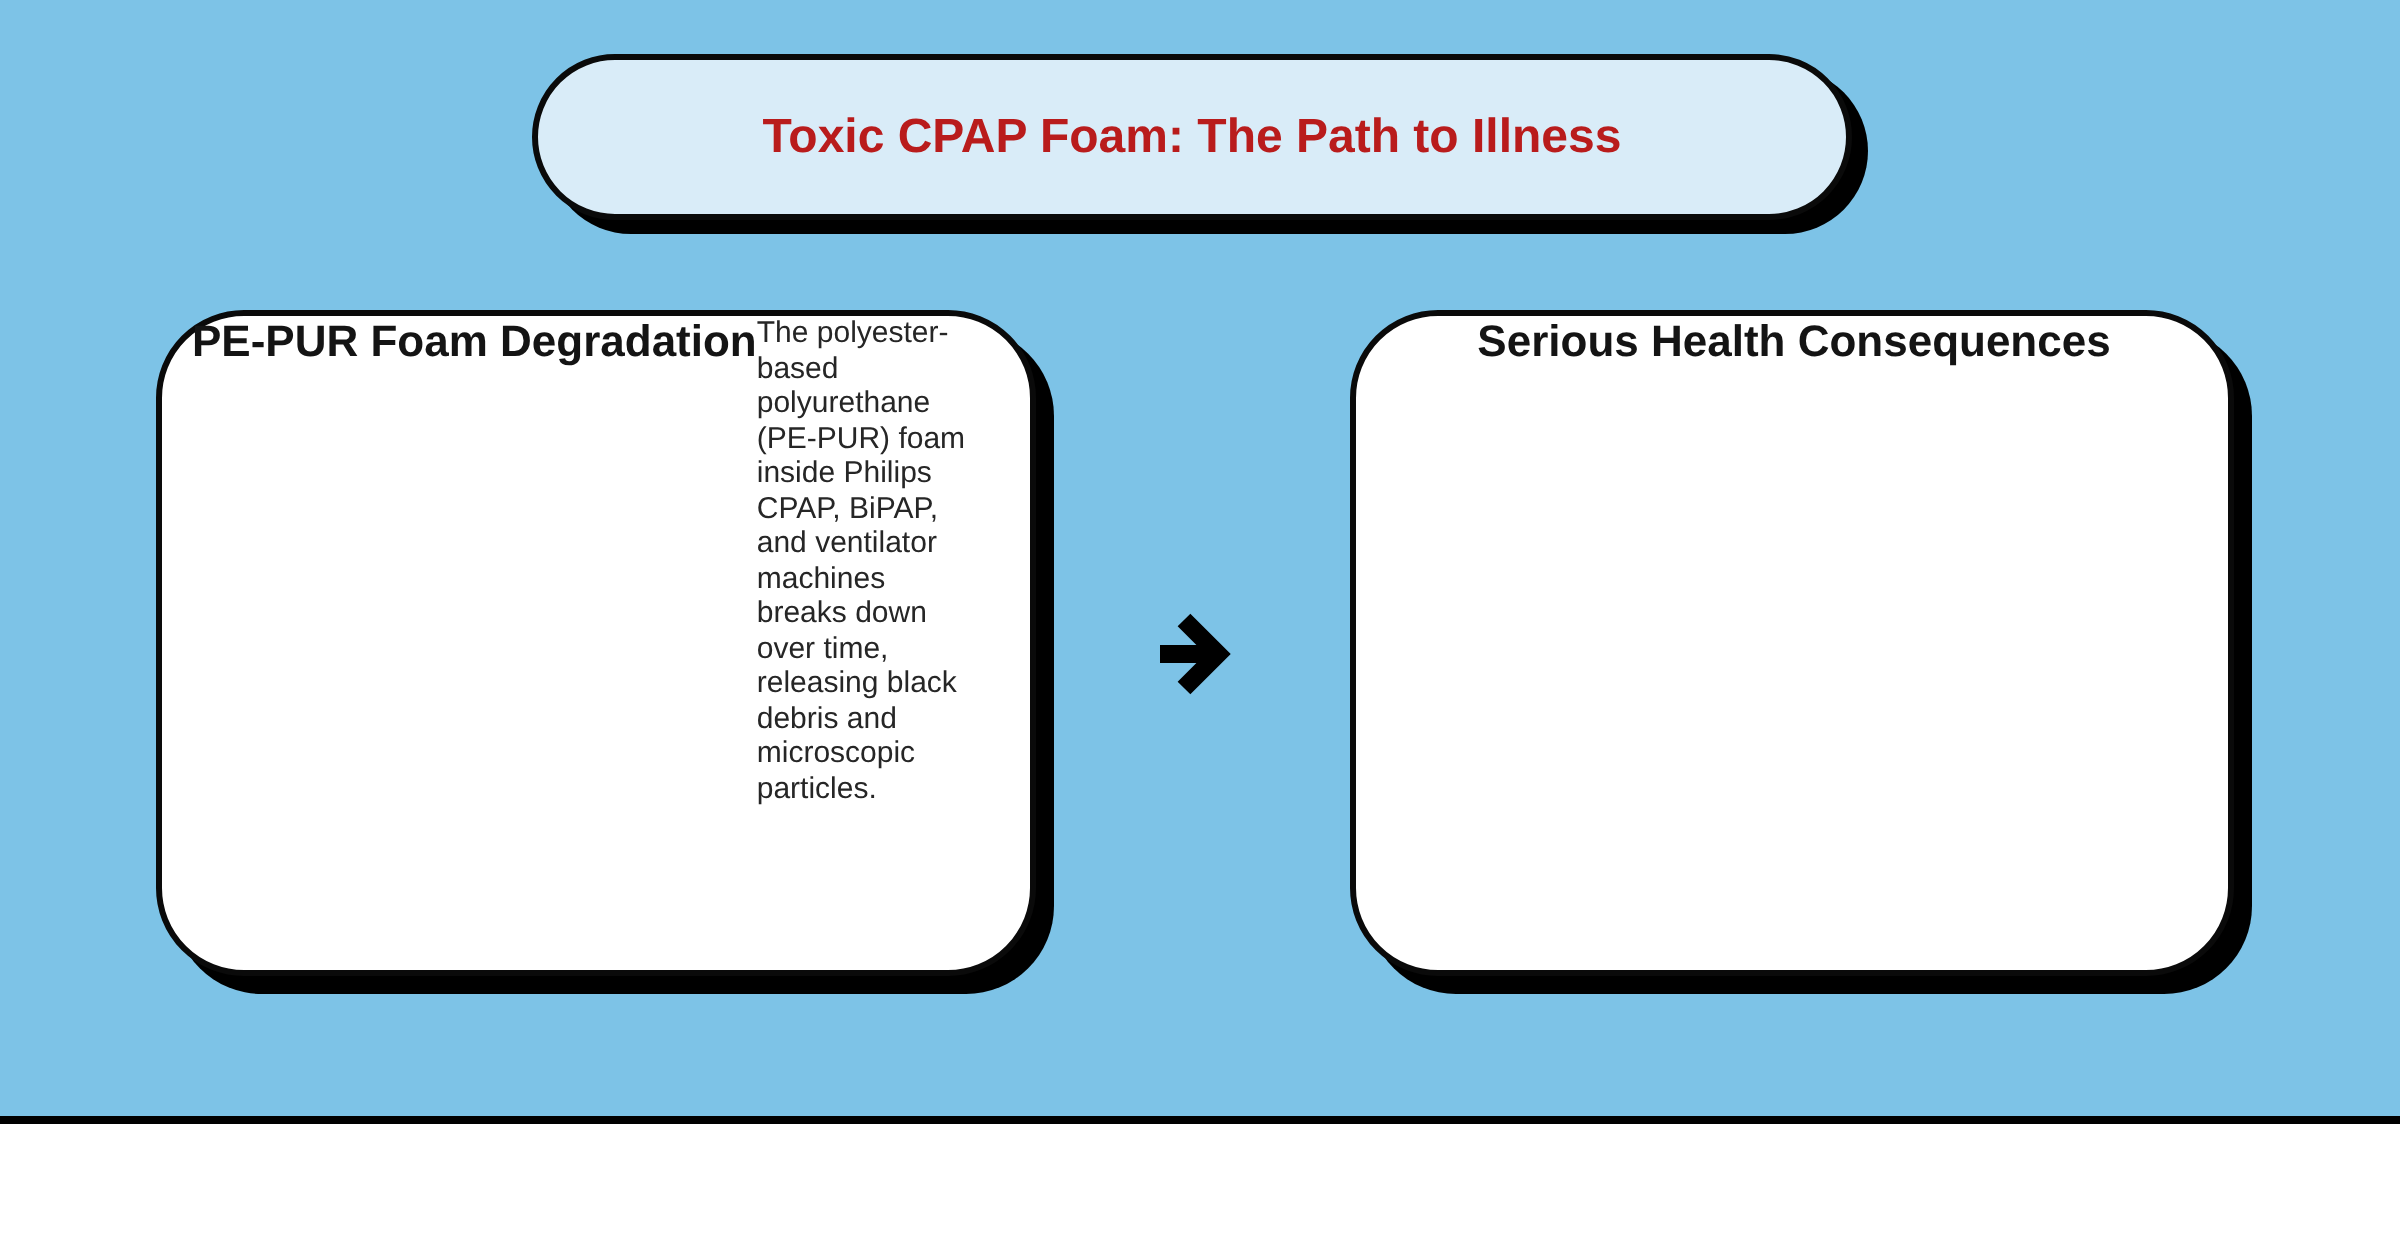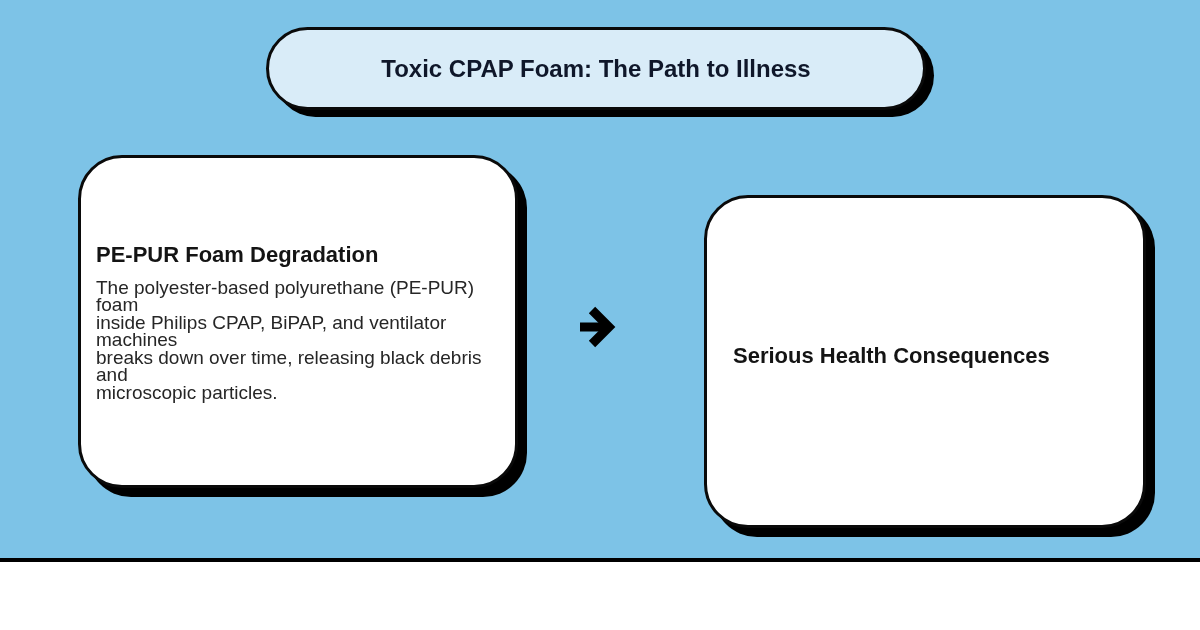--- a/index.html
+++ b/index.html
@@ -35,43 +35,43 @@
     width:660px;height:83px;
     background:var(--banner-fill);
     border:3px solid var(--outline);
     border-radius:999px;
     box-shadow:8px 7px 0 #000;
     display:flex;align-items:center;justify-content:center;
   }
   .banner-title{
     margin:0;
     font-size:24px;font-weight:bold;
-    color:#0f172a;
+    color:#b91c1c;
     white-space:nowrap;
   }
   .card{
     position:absolute;top:155px;
     height:333px;
     background:var(--card-fill);
     border:3px solid var(--outline);
     border-radius:44px;
     box-shadow:9px 9px 0 #000;
-    display:flex;flex-direction:column;justify-content:center;
+    display:flex;justify-content:center;
   }
   .card-left{left:78px;width:440px;padding:0 28px 0 15px;}
-  .card-right{left:704px;width:442px;padding:0 24px 0 26px;margin-top:40px;}
+  .card-right{left:675px;width:442px;padding:0 24px 0 26px;}
   .card-heading{
     margin:0 0 11px 0;
     font-size:22px;font-weight:bold;
     color:var(--heading-text);
     white-space:nowrap;
   }
   .card-body{
     margin:0;
-    font-size:19px;line-height:17.5px;
+    font-size:15px;line-height:17.5px;
     color:var(--body-text);
     white-space:pre-line;
   }
   .arrow{
     position:absolute;left:574px;top:302px;
     width:50px;height:50px;
     display:flex;align-items:center;justify-content:center;
   }
   .arrow svg{display:block;}
 </style>

